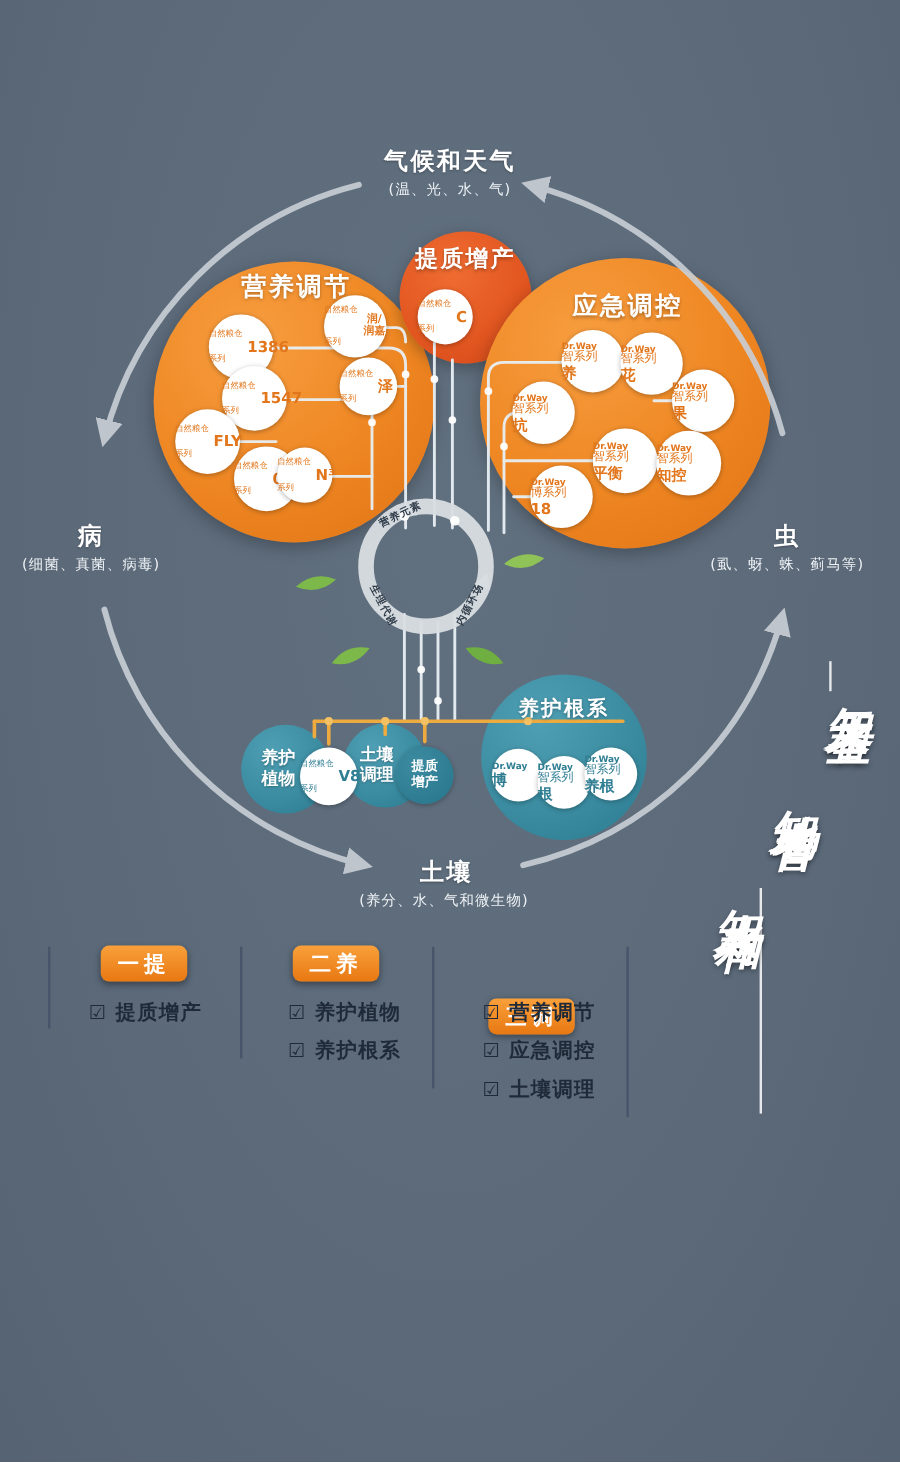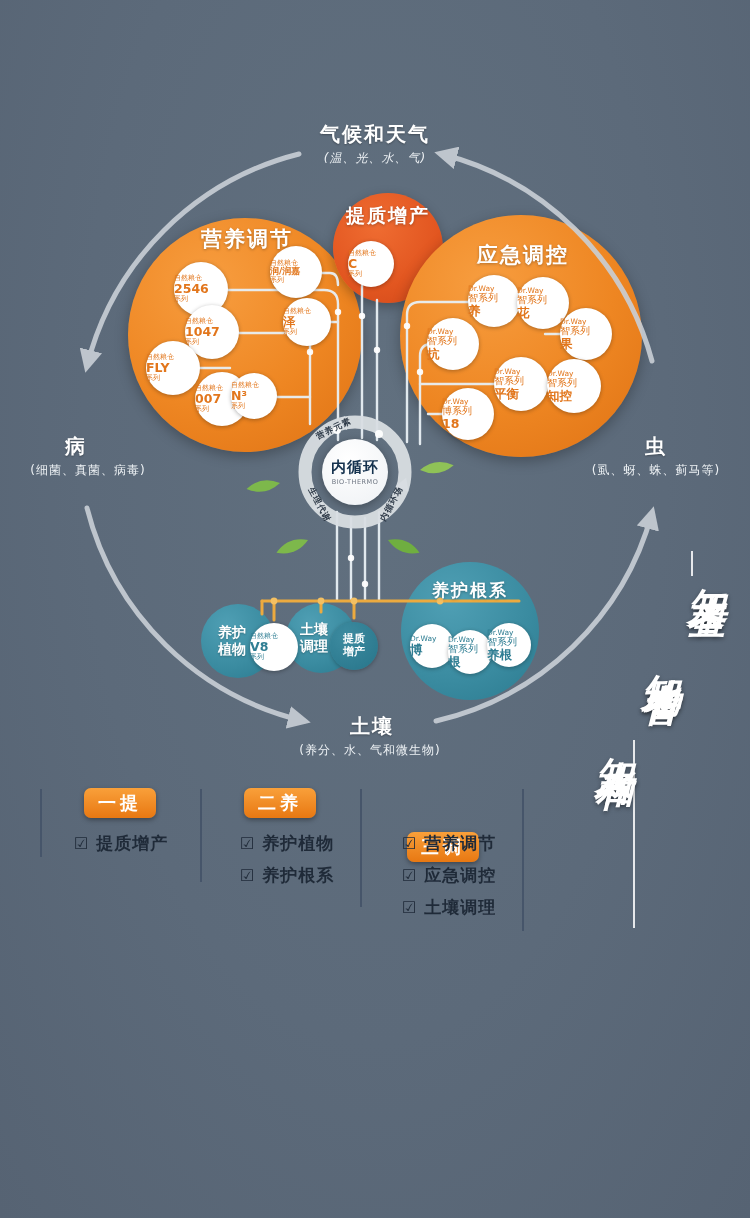--- a/index.html
+++ b/index.html
@@ -26,24 +26,24 @@
 
   
   .pc{position:absolute;background:#fff;border-radius:50%;display:flex;flex-direction:column;
     align-items:flex-start;justify-content:center;text-align:center;line-height:1.08;
     box-shadow:0 1px 4px rgba(0,0,0,.3);z-index:3;}
   .pc span{display:block;}
   .ncg{color:#e2761c;}
   .dw{color:#e2761c;}
   .tealc{color:#2f7e93 !important;}
   .ncg .t{font-size:7px;}
-  .ncg .m{font-weight:bold;font-size:12.5px;}
+  .ncg .m{font-weight:bold;font-size:12.5px;margin-left:32px;}
   .ncg .m.sm{font-size:9px;}
   .ncg .b{font-size:7px;}
-  .dw .t{font-size:7.5px;font-weight:normal;}
+  .dw .t{font-size:7.5px;font-weight:bold;}
   .dw .m{font-size:10px;}
   .dw .b{font-weight:bold;font-size:12.5px;}
   .teal-solid{position:absolute;border-radius:50%;background:radial-gradient(circle at 35% 30%, #3d8ba0, #27758a);
     display:flex;align-items:center;justify-content:center;text-align:center;z-index:3;
     box-shadow:0 1px 4px rgba(0,0,0,.3);}
   .teal-solid span{color:#fff;font-weight:bold;font-size:11px;width:24px;line-height:1.15;}
 
   
   .hub-center{position:absolute;border-radius:50%;background:radial-gradient(circle at 40% 32%, #ffffff, #eef1f4);
     display:flex;flex-direction:column;align-items:center;justify-content:center;z-index:3;
@@ -157,46 +157,46 @@
     </g>
     <g fill="#f3c063">
       <circle cx="274" cy="601" r="3.4"></circle>
         <circle cx="321" cy="601" r="3.4"></circle>
       <circle cx="354" cy="601" r="3.4"></circle>
         <circle cx="440" cy="601" r="3.4"></circle>
     </g>
   </svg>
 
   <div class="cyc-title" style="left:375px;top:121px;">气候和天气</div>
-  <div class="cyc-sub" style="left:375px;top:150px;font-style:italic;">(温、光、水、气)</div>
+  <div class="cyc-sub" style="left:375px;top:150px;">(温、光、水、气)</div>
   <div class="cyc-title" style="left:76px;top:433px;">病</div>
-  <div class="cyc-sub" style="left:88px;top:462px;text-align:center;">(细菌、真菌、病毒)</div>
+  <div class="cyc-sub" style="left:76px;top:462px;text-align:center;">(细菌、真菌、病毒)</div>
   <div class="cyc-title" style="left:656px;top:433px;">虫</div>
   <div class="cyc-sub" style="left:656px;top:462px;">(虱、蚜、蛛、蓟马等)</div>
   <div class="cyc-title" style="left:372px;top:713px;">土壤</div>
   <div class="cyc-sub" style="left:370px;top:742px;">(养分、水、气和微生物)</div>
 
   <div class="cl-title" style="left:247px;top:239px;font-size:21px;">营养调节</div>
   <div class="cl-title" style="left:388px;top:216px;font-size:19px;">提质增产</div>
   <div class="cl-title" style="left:523px;top:255px;font-size:21px;">应急调控</div>
   <div class="cl-title" style="left:470px;top:590px;font-size:17px;">养护根系</div>
 
   <div class="pc ncg" style="left:174px;top:262px;width:54px;height:54px;">
     <span class="t">自然粮仓</span>
-    <span class="m">2546</span>
+    <span class="m">1386</span>
     <span class="b">系列</span>
   </div>
   <div class="pc ncg" style="left:270px;top:246px;width:52px;height:52px;">
     <span class="t">自然粮仓</span>
     <span class="m sm">润/润嘉</span>
     <span class="b">系列</span>
   </div>
   <div class="pc ncg" style="left:185px;top:305px;width:54px;height:54px;">
     <span class="t">自然粮仓</span>
-    <span class="m">1047</span>
+    <span class="m">1547</span>
     <span class="b">系列</span>
   </div>
   <div class="pc ncg" style="left:283px;top:298px;width:48px;height:48px;">
     <span class="t">自然粮仓</span>
     <span class="m">泽</span>
     <span class="b">系列</span>
   </div>
   <div class="pc ncg" style="left:146px;top:341px;width:54px;height:54px;">
     <span class="t">自然粮仓</span>
     <span class="m">FLY</span>
@@ -248,24 +248,20 @@
     <span class="t">Dr.Way</span>
     <span class="m">智系列</span>
     <span class="b">知控</span>
   </div>
   <div class="pc dw" style="left:442px;top:388px;width:52px;height:52px;">
     <span class="t">Dr.Way</span>
     <span class="m">博系列</span>
     <span class="b">18</span>
   </div>
 
-  <div class="hub-center" style="left:322px;top:439px;width:66px;height:66px;">
-    <span class="ht">内循环</span>
-    <span class="hs">BIO-THERMO</span>
-  </div>
   <div class="ring-label" style="left:334px;top:429px;transform:translate(-50%,-50%) rotate(-26deg);">营养元素</div>
   <div class="ring-label" style="left:319px;top:505px;transform:translate(-50%,-50%) rotate(62deg);">生理代谢</div>
   <div class="ring-label" style="left:392px;top:504px;transform:translate(-50%,-50%) rotate(-62deg);">内循环场</div>
 
   <div class="teal-label" style="left:232px;top:641px;">养护植物</div>
   <div class="teal-label" style="left:314px;top:638px;">土壤调理</div>
 
   <div class="pc ncg" style="left:250px;top:623px;width:48px;height:48px;">
     <span class="t tealc">自然粮仓</span>
     <span class="m tealc">V8</span>

